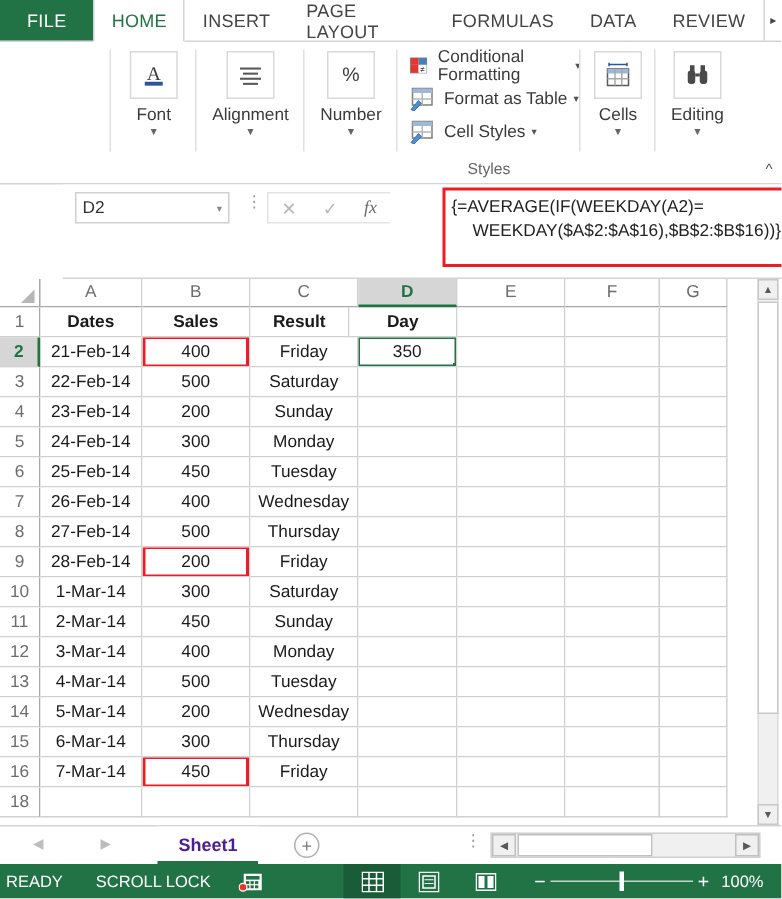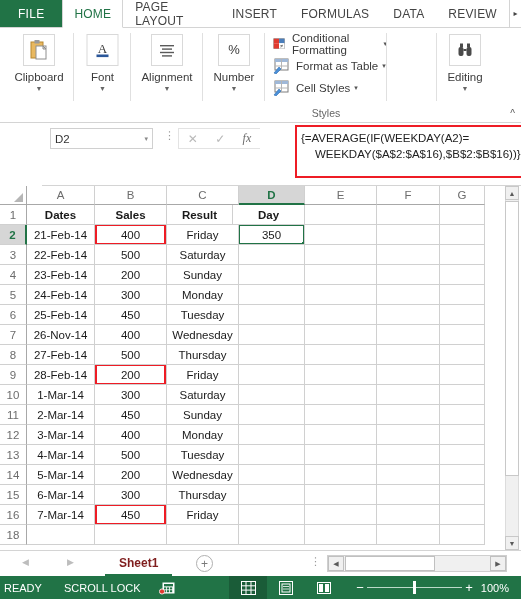--- a/index.html
+++ b/index.html
@@ -147,21 +147,21 @@
   .vsb-thumb { position:absolute; right:2px; top:15px; width:14px; height:275px;
                background:#ffffff; border:1px solid #c8c8c8; }
 
   
   .sheetbar { position:absolute; left:0; top:550px; width:521px; height:26px; background:#ffffff;
               border-top:1px solid #d4d4d4; }
   .navarrows { position:absolute; left:22px; top:6px; width:52px; display:flex; justify-content:space-between;
                color:#bdbdbd; font-size:9px; }
   .sheettab {
     position:absolute; left:105px; top:0px; height:25px; padding:0 14px;
-    display:flex; align-items:center; font-size:12px; font-weight:bold; color:#7f1d1d;
+    display:flex; align-items:center; font-size:12px; font-weight:bold; color:#4c1d95;
     border-bottom:2px solid #217346; background:#ffffff;
   }
   .addsheet { position:absolute; left:196px; top:4px; width:17px; height:17px; border-radius:50%;
               border:1px solid #b0b0b0; color:#7a7a7a; font-size:12px;
               display:flex; align-items:center; justify-content:center; }
   .hdots { position:absolute; left:310px; top:7px; font-size:11px; color:#9a9a9a; line-height:6px; }
   .hsb { position:absolute; left:327px; top:4px; width:180px; height:17px; background:#f0f0f0; border:1px solid #cfcfcf; }
   .hsb-l, .hsb-r { position:absolute; top:0; width:16px; height:15px; background:#f0f0f0; border:1px solid #c0c0c0;
                    display:flex; align-items:center; justify-content:center; font-size:7px; color:#5a5a5a; }
   .hsb-l { left:0; } .hsb-r { right:0; }
@@ -189,52 +189,40 @@
 <div id="app">
 
   <div class="tabstrip">
     <div class="tab-file">
         <span>FILE</span>
       </div>
     <div class="tab active">
         <span>HOME</span>
       </div>
     <div class="tab">
+        <span>INSERT</span>
+      </div>
+    <div class="tab">
         <span>PAGE LAYOUT</span>
-      </div>
-    <div class="tab">
-        <span>INSERT</span>
       </div>
     <div class="tab">
         <span>FORMULAS</span>
       </div>
     <div class="tab">
         <span>DATA</span>
       </div>
     <div class="tab">
         <span>REVIEW</span>
       </div>
     <div class="tab-overflow">▸</div>
   </div>
 
   <div class="ribbon">
 
     <div class="grp" style="left:4px;width:70px;">
-      <div class="bigbtn">
-        <div class="bigicon">
-          <svg width="20" height="22" viewBox="0 0 20 22">
-            <rect x="2" y="3" width="12" height="16" fill="#e8b860" stroke="#b8872e"></rect>
-            <rect x="5.5" y="1" width="5" height="3.5" fill="#9a9a9a"></rect>
-            <rect x="7" y="7" width="10" height="13" fill="#ffffff" stroke="#8e8e8e"></rect>
-            <path d="M14 7 L17 10 L14 10 Z" fill="#d9d9d9" stroke="#8e8e8e"></path>
-          </svg>
-        </div>
-        <div class="biglabel">Clipboard</div>
-        <div class="caret">▼</div>
-      </div>
       <div class="sep"></div>
     </div>
 
     <div class="grp" style="left:74px;width:57px;">
       <div class="bigbtn">
         <div class="bigicon">
           <svg width="20" height="20" viewBox="0 0 20 20">
             <text x="10" y="13" font-size="13" text-anchor="middle" fill="#3b3b3b" font-family="Liberation Serif, serif">A</text>
             <rect x="4" y="14.5" width="12" height="2.6" fill="#2b579a"></rect>
           </svg>
@@ -315,20 +303,35 @@
           <span class="lbl">Cell Styles</span>
           <span class="dd">▾</span>
         </div>
 
       </div>
       <div class="grptitle">Styles</div>
       <div class="sep"></div>
     </div>
 
     <div class="grp" style="left:387px;width:50px;">
+      <div class="bigbtn">
+        <div class="bigicon">
+          <svg width="20" height="20" viewBox="0 0 20 20">
+            <path d="M4 3 H16" stroke="#2b579a" stroke-width="1"></path>
+            <path d="M4 1.8 V4.2 M16 1.8 V4.2" stroke="#2b579a" stroke-width="1"></path>
+            <rect x="3" y="6" width="14" height="11" fill="#ffffff" stroke="#5a5a5a"></rect>
+            <rect x="3" y="6" width="14" height="3" fill="#9fb8d8"></rect>
+            <line x1="3" y1="12.5" x2="17" y2="12.5" stroke="#a8a8a8"></line>
+            <line x1="8" y1="6" x2="8" y2="17" stroke="#a8a8a8"></line>
+            <line x1="12.5" y1="6" x2="12.5" y2="17" stroke="#a8a8a8"></line>
+          </svg>
+        </div>
+        <div class="biglabel">Cells</div>
+        <div class="caret">▼</div>
+      </div>
       <div class="sep"></div>
     </div>
 
     <div class="grp" style="left:437px;width:56px;">
       <div class="bigbtn">
         <div class="bigicon">
           <svg width="20" height="20" viewBox="0 0 20 20">
             <g fill="#4a4a4a">
               <rect x="3.5" y="7" width="5" height="9" rx="2"></rect>
               <rect x="11.5" y="7" width="5" height="9" rx="2"></rect>
@@ -431,21 +434,21 @@
           <div class="cell" style="width: 68px; flex: 0 0 68px;">25-Feb-14</div>
           <div class="cell" style="width: 72px; flex: 0 0 72px;">450</div>
           <div class="cell" style="width: 72px; flex: 0 0 72px;">Tuesday</div>
           <div class="cell" style="width: 66px; flex: 0 0 66px;"></div>
           <div class="cell" style="width: 72px; flex: 0 0 72px;"></div>
           <div class="cell" style="width: 63px; flex: 0 0 63px;"></div>
           <div class="cell" style="width: 45px; flex: 0 0 45px;"></div>
         </div>
         <div class="grow">
           <div class="rh">7</div>
-          <div class="cell" style="width: 68px; flex: 0 0 68px;">26-Nov-14</div>
+          <div class="cell" style="width: 68px; flex: 0 0 68px;">26-Feb-14</div>
           <div class="cell" style="width: 72px; flex: 0 0 72px;">400</div>
           <div class="cell" style="width: 72px; flex: 0 0 72px;">Wednesday</div>
           <div class="cell" style="width: 66px; flex: 0 0 66px;"></div>
           <div class="cell" style="width: 72px; flex: 0 0 72px;"></div>
           <div class="cell" style="width: 63px; flex: 0 0 63px;"></div>
           <div class="cell" style="width: 45px; flex: 0 0 45px;"></div>
         </div>
         <div class="grow">
           <div class="rh">8</div>
           <div class="cell" style="width: 68px; flex: 0 0 68px;">27-Feb-14</div>

